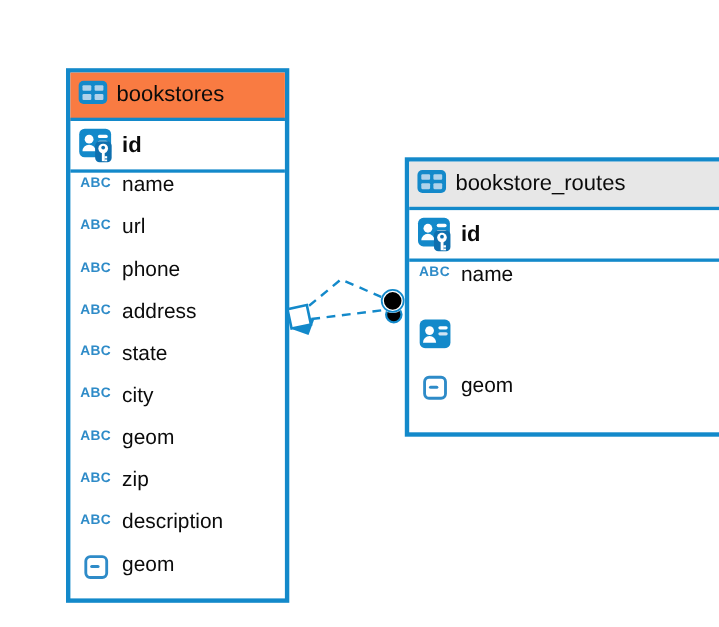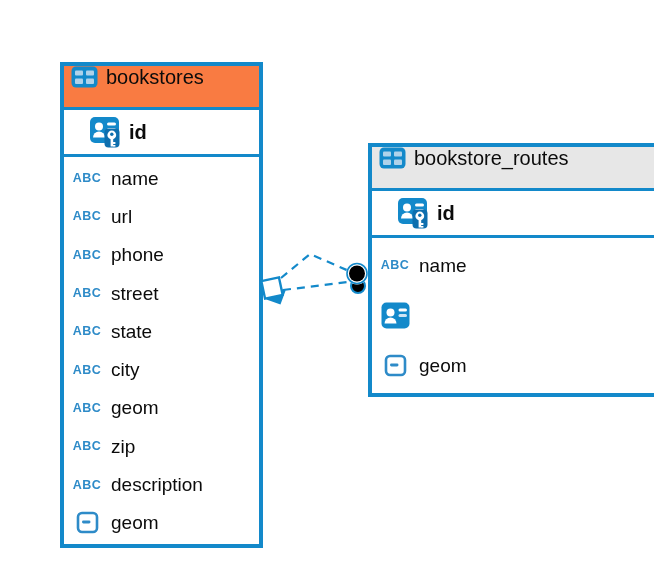--- a/index.html
+++ b/index.html
@@ -8,32 +8,32 @@
     font-family:"Liberation Sans", sans-serif;color:#111111;
   }
   .er-table{
     position:absolute;box-sizing:border-box;border:4px solid #1389CA;background:#ffffff;
     display:flex;flex-direction:column;
   }
   .er-table.left{left:60px;top:62px;width:203px;height:486px;}
   .er-table.right{left:368px;top:143px;width:308px;height:254px;}
   .tbl-header{
     height:41px;flex:0 0 41px;border-bottom:3px solid #1389CA;
-    display:flex;align-items:flex-start;padding-left:7px;gap:8px;
+    display:flex;align-items:center;padding-left:7px;gap:8px;
     font-size:20px;font-weight:400;color:#0b0b0b;white-space:nowrap;
   }
   .tbl-header.orange{background:#F97B42;}
   .tbl-header.gray{background:#E7E7E7;}
   .pk-row{
     height:44px;flex:0 0 44px;border-bottom:3px solid #1389CA;
-    display:flex;align-items:center;padding-left:24px;gap:7px;
+    display:flex;align-items:center;padding-left:6px;gap:7px;
     font-size:20px;font-weight:700;color:#0b0b0b;
   }
   .tbl-body{flex:1;display:flex;flex-direction:column;padding-top:2px;padding-bottom:2px;}
-  .f-row{flex:1;display:flex;align-items:center;padding-left:6px;gap:7px;
+  .f-row{flex:1;display:flex;align-items:flex-start;padding-left:6px;gap:7px;
     font-size:19px;font-weight:400;color:#0b0b0b;white-space:nowrap;}
   .icon-cell{flex:0 0 34px;display:flex;align-items:center;justify-content:center;}
   .abc-glyph{
     font-size:12.5px;font-weight:800;letter-spacing:0.4px;color:#2E8BC8;
     font-family:"Liberation Sans", sans-serif;
   }
   .links-overlay{position:absolute;left:0;top:0;pointer-events:none;}
   .flabel{line-height:1;}
 </style>
 </head>
@@ -90,21 +90,21 @@
       <div class="f-row">
         <span class="icon-cell">
             <span class="abc-glyph">ABC</span>
           </span>
         <span class="flabel">phone</span>
       </div>
       <div class="f-row">
         <span class="icon-cell">
             <span class="abc-glyph">ABC</span>
           </span>
-        <span class="flabel">street</span>
+        <span class="flabel">address</span>
       </div>
       <div class="f-row">
         <span class="icon-cell">
             <span class="abc-glyph">ABC</span>
           </span>
         <span class="flabel">state</span>
       </div>
       <div class="f-row">
         <span class="icon-cell">
             <span class="abc-glyph">ABC</span>

